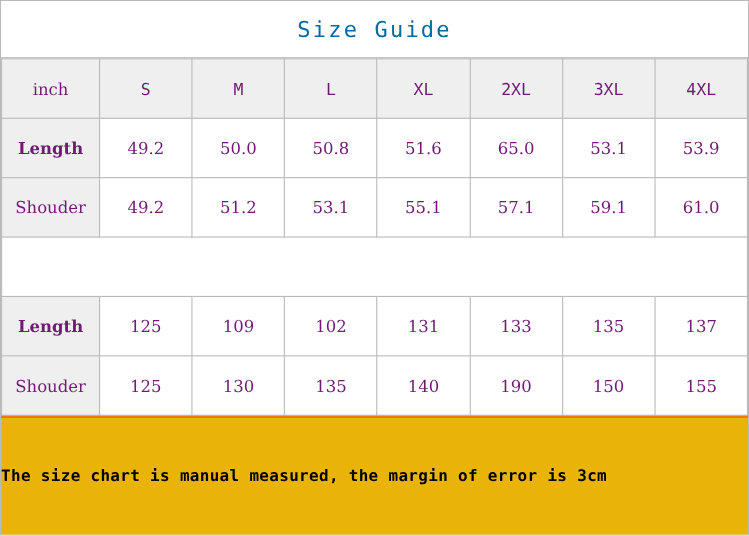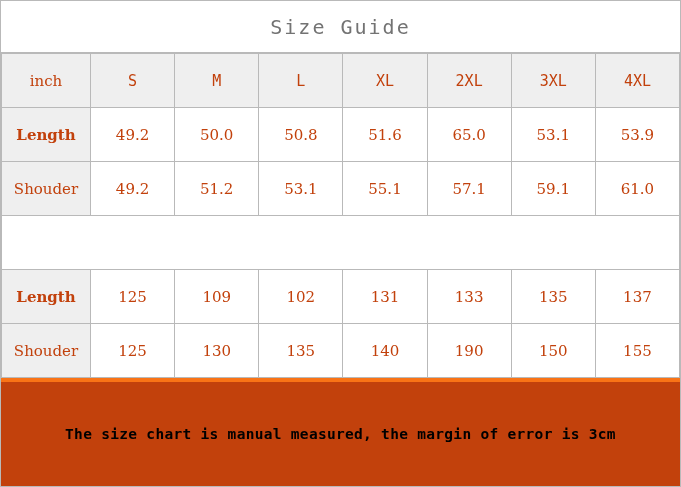--- a/index.html
+++ b/index.html
@@ -28,33 +28,33 @@
     display: flex;
     align-items: center;
     justify-content: center;
     background: #ffffff;
     border-bottom: 1px solid #b9b9b9;
   }
   .title-text {
     font-family: "DejaVu Sans Mono", monospace;
     font-size: 20px;
     letter-spacing: 2px;
-    color: #737373;
+    color: #0369a1;
   }
   table.size-table {
     border-collapse: collapse;
     width: 100%;
     table-layout: fixed;
   }
   table.size-table td {
     border: 1px solid #b9b9b9;
     text-align: center;
     vertical-align: middle;
     font-size: 15px;
-    color: #c2410c;
+    color: #701a75;
     height: 53px;
     padding: 0;
   }
   td.label-cell {
     background: #efefef;
     width: 88px;
     font-size: 16px;
   }
   td.label-cell.bold {
     font-weight: bold;
@@ -83,23 +83,22 @@
   tr.spacer-row td:first-child {
     border-left: 1px solid #b9b9b9;
   }
   tr.spacer-row td:last-child {
     border-right: 1px solid #b9b9b9;
   }
   .footer-bar {
     flex: 1 1 auto;
     display: flex;
     align-items: center;
-    justify-content: center;
-    background: #c2410c;
-    border-top: 4px solid #f97316;
+    background: #eab308;
+    border-top: 2px solid #f97316;
   }
   .footer-text {
     font-family: "DejaVu Sans Mono", monospace;
     font-size: 14.5px;
     font-weight: bold;
     letter-spacing: 0.3px;
     color: #000000;
   }
 </style>
 </head>

